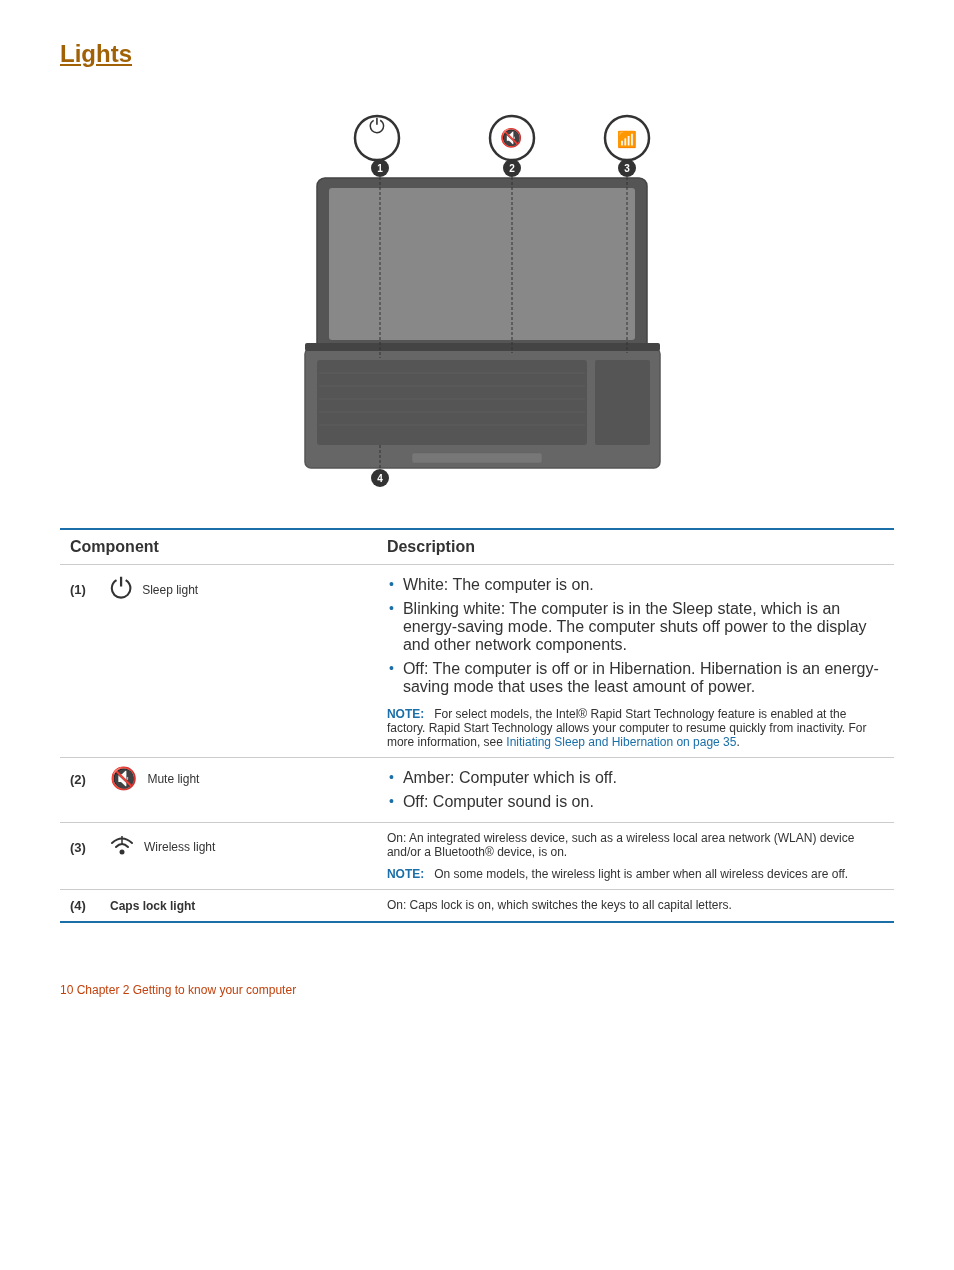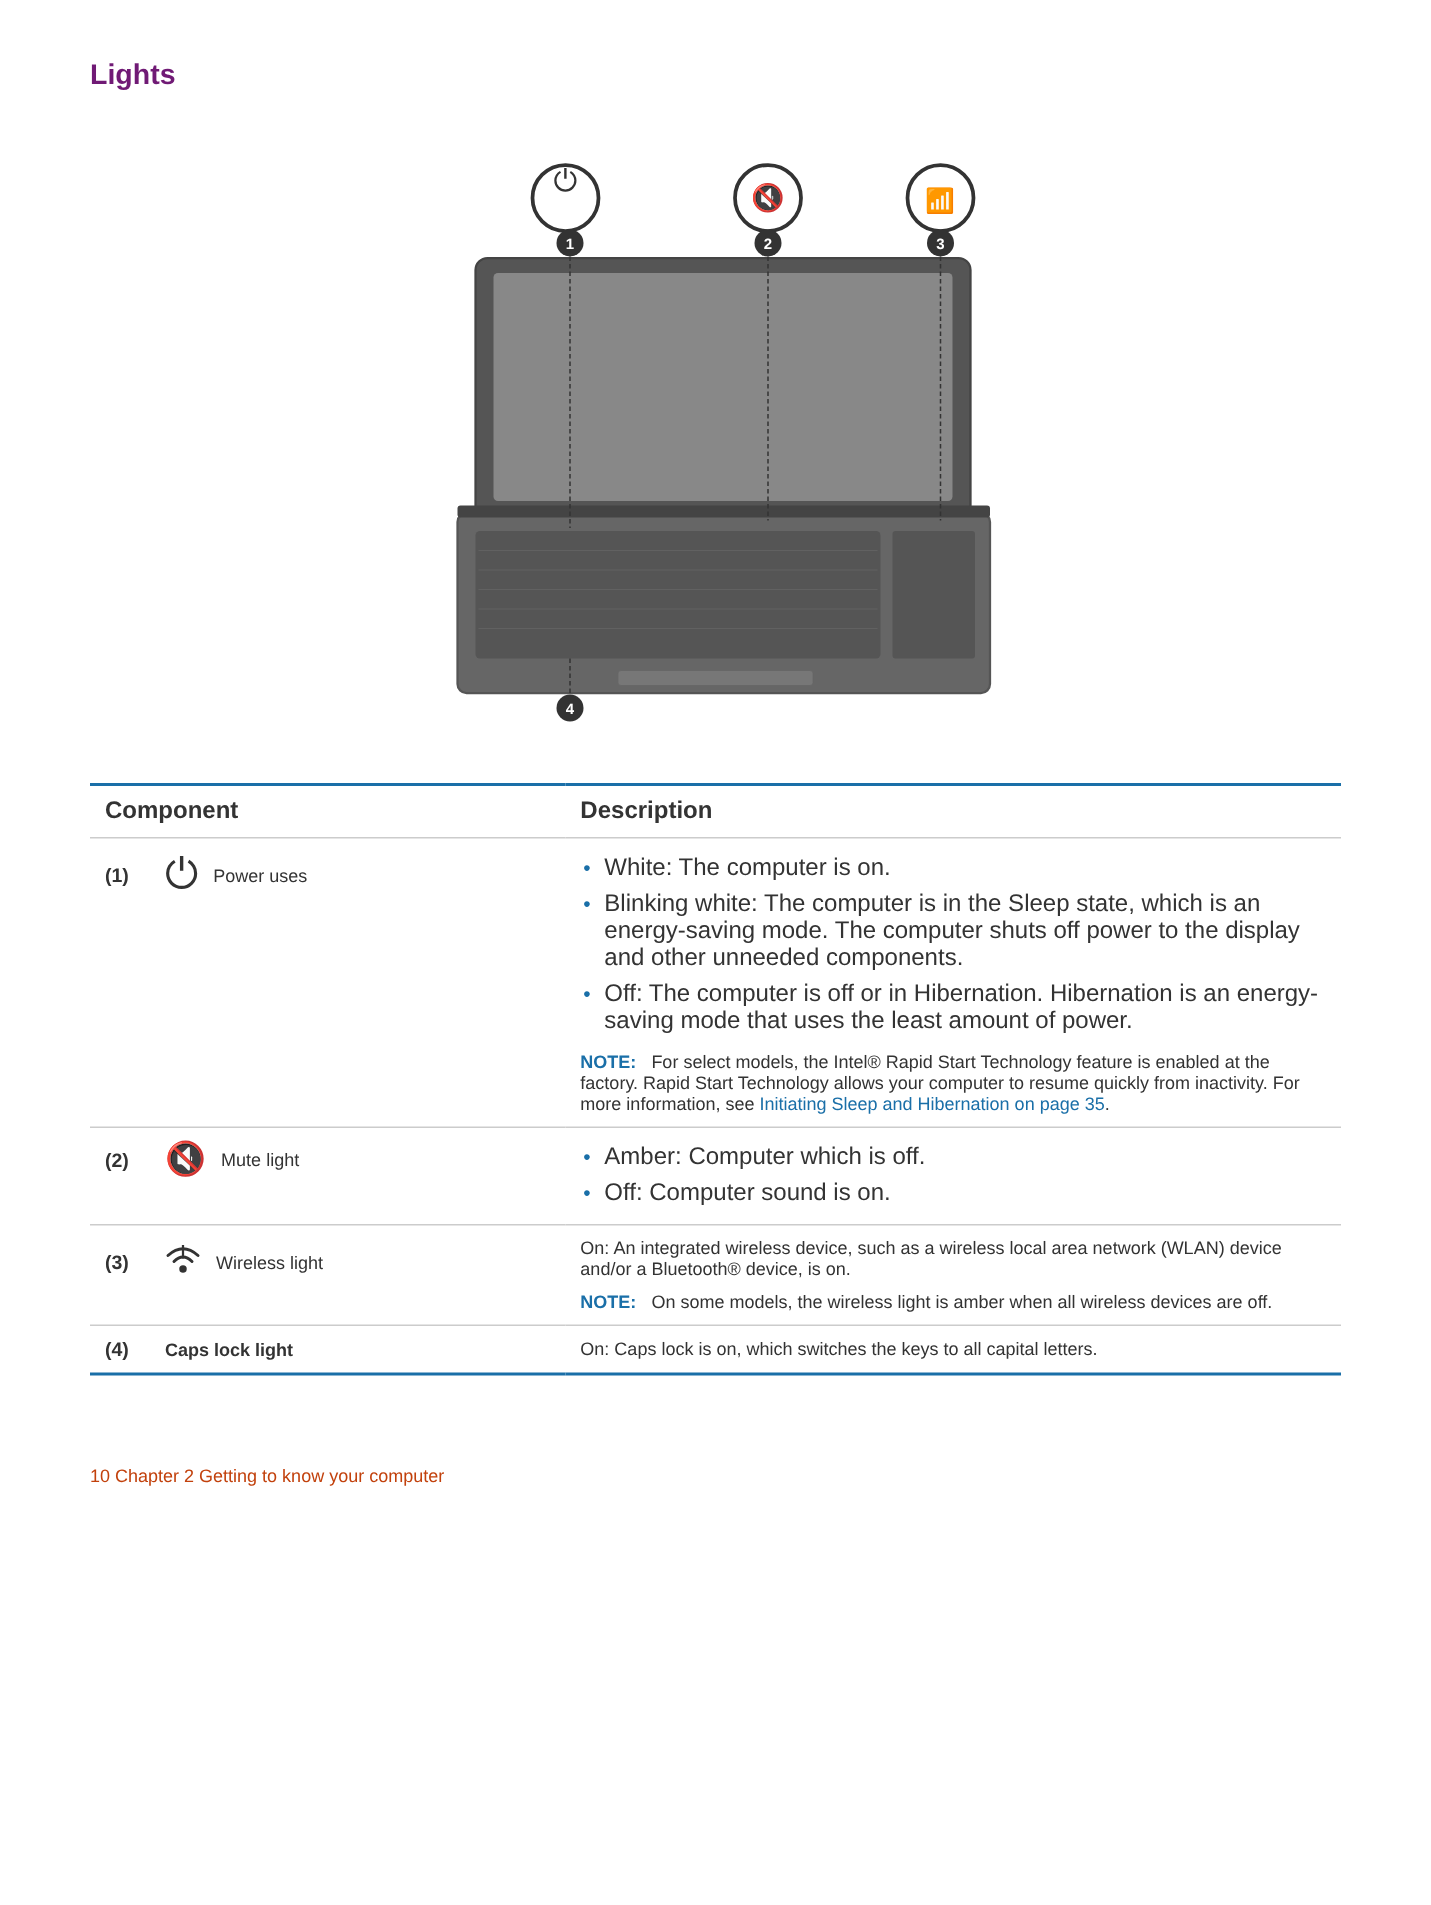--- a/index.html
+++ b/index.html
@@ -7,24 +7,25 @@
       font-family: Arial, Helvetica, sans-serif;
       font-size: 13px;
       background: #fff;
       color: #333;
       width: 954px;
       min-height: 1270px;
       padding: 40px 60px;
     }
 
     .page-title {
-      color: #701a75;
-      font-size: 19px;
+      color: #a16207;
+      font-size: 24px;
       font-weight: bold;
       margin-bottom: 20px;
+      text-decoration: underline;
     }
 
     .laptop-diagram {
       display: flex;
       justify-content: center;
       align-items: flex-start;
       margin-bottom: 30px;
       position: relative;
     }
 
@@ -196,27 +197,27 @@
       <th class="col-description">Description</th>
     </tr>
   </thead>
   <tbody>
 
     <tr>
       <td class="col-component">
         <div class="comp-cell">
           <span class="row-number">(1)</span>
           <span class="comp-icon" style="font-size:28px;">⏻</span>
-          <span class="comp-name">Power uses</span>
+          <span class="comp-name">Sleep light</span>
         </div>
       </td>
       <td class="col-description">
         <ul class="desc-list">
           <li>White: The computer is on.</li>
-          <li>Blinking white: The computer is in the Sleep state, which is an energy-saving mode. The computer shuts off power to the display and other unneeded components.</li>
+          <li>Blinking white: The computer is in the Sleep state, which is an energy-saving mode. The computer shuts off power to the display and other network components.</li>
           <li>Off: The computer is off or in Hibernation. Hibernation is an energy-saving mode that uses the least amount of power.</li>
         </ul>
         <p class="note-text">
           <span class="note-label">NOTE:</span>
           &nbsp;&nbsp;For select models, the Intel® Rapid Start Technology feature is enabled at the factory. Rapid Start Technology allows your computer to resume quickly from inactivity. For more information, see
           <a class="link-text" href="#">Initiating Sleep and Hibernation on page 35</a>.
         </p>
       </td>
     </tr>
 

